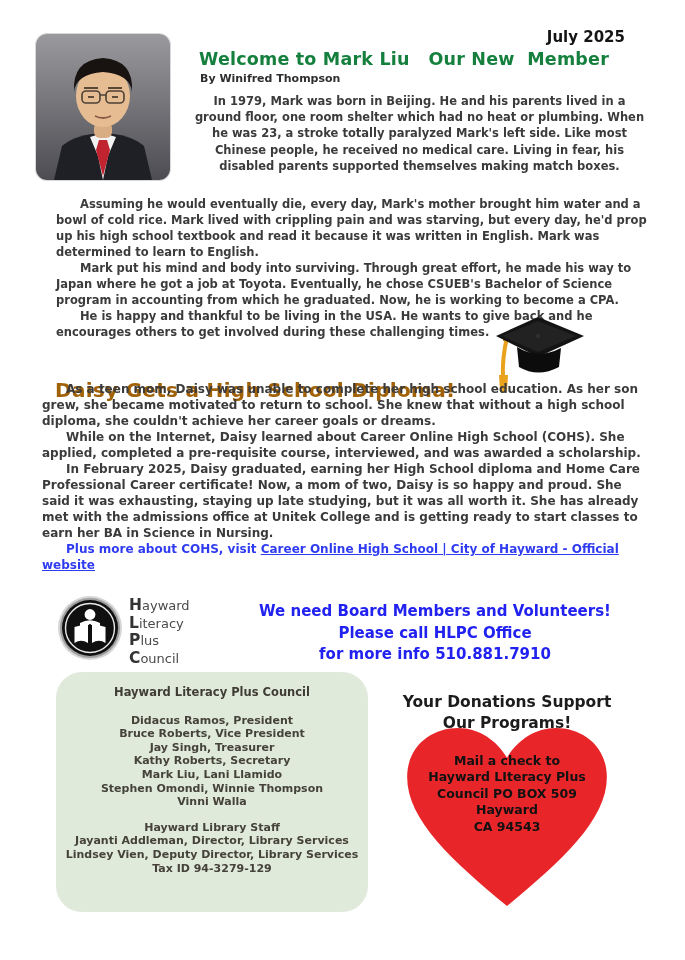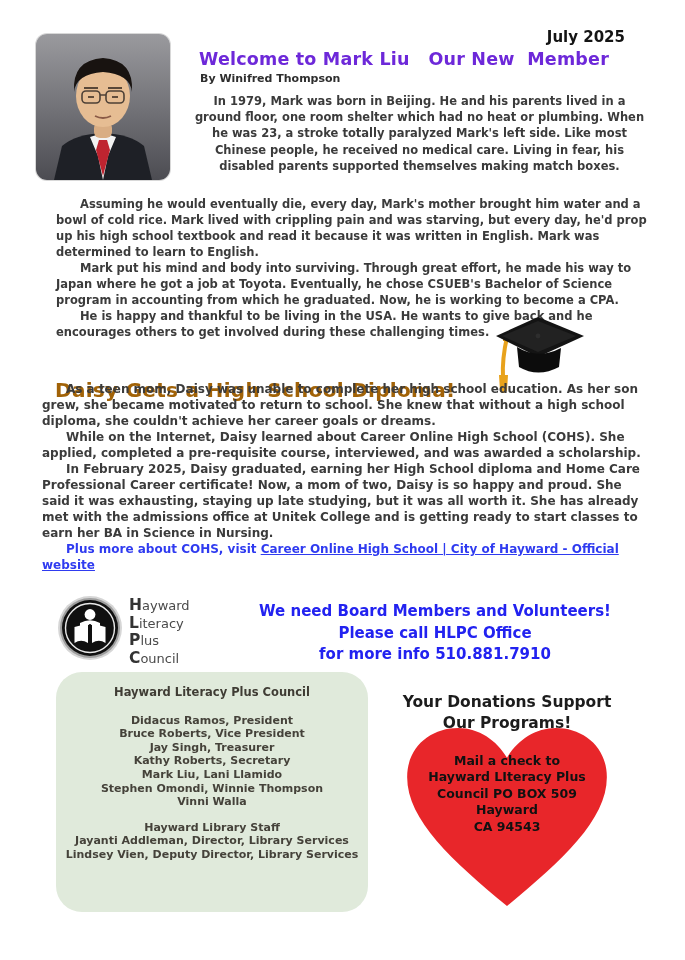--- a/index.html
+++ b/index.html
@@ -3,21 +3,21 @@
 <meta charset="utf-8">
 <style>
   html,body{margin:0;padding:0;background:#ffffff;}
   .page{
     position:relative;width:685px;height:960px;background:#fff;overflow:hidden;
     font-family:"DejaVu Sans",sans-serif;color:#3b3b3b;
   }
   
   .date{position:absolute;top:28px;right:60px;font-size:15px;font-weight:700;color:#141414;}
   .photo{position:absolute;left:36px;top:34px;width:134px;height:146px;border-radius:11px;overflow:hidden;box-shadow:0 0 0 1px #d8d8d8;}
-  .headline{position:absolute;left:199px;top:49px;font-size:17.5px;font-weight:700;color:#6d28d9;white-space:pre;letter-spacing:.2px;}
+  .headline{position:absolute;left:199px;top:49px;font-size:17.5px;font-weight:700;color:#15803d;white-space:pre;letter-spacing:.2px;}
   .byline{position:absolute;left:200px;top:72px;font-size:11px;font-weight:700;color:#2e2e2e;}
   .intro{position:absolute;left:192px;top:93px;width:455px;font-size:11.5px;line-height:16.2px;font-weight:700;text-align:center;color:#3b3b3b;}
   
   .bodycol{position:absolute;left:56px;top:196px;width:604px;font-size:11.5px;line-height:16px;font-weight:700;color:#3b3b3b;}
   .bodycol p{margin:0;text-indent:24px;}
   .daisycol{position:absolute;left:42px;top:381px;width:604px;font-size:12px;line-height:16px;font-weight:700;color:#3b3b3b;}
   .daisycol p{margin:0;text-indent:24px;}
   .daisy-title{position:absolute;left:55px;top:340px;font-size:20px;font-weight:700;color:#a16207;letter-spacing:.3px;margin-top:38px;}
   .gradcap{position:absolute;left:488px;top:315px;width:100px;height:80px;}
   .linkline{color:#2f3bf0;}
@@ -144,20 +144,21 @@
     <div>Bruce Roberts, Vice President</div>
     <div>Jay Singh, Treasurer</div>
     <div>Kathy Roberts, Secretary</div>
     <div>Mark Liu, Lani Llamido</div>
     <div>Stephen Omondi, Winnie Thompson</div>
     <div>Vinni Walla</div>
     <div class="gap"></div>
     <div>Hayward Library Staff</div>
     <div>Jayanti Addleman, Director, Library Services</div>
     <div>Lindsey Vien, Deputy Director, Library Services</div>
+    <div>Tax ID 94-3279-129</div>
   </div>
 
   <div class="don-title">
     <div>Your Donations Support</div>
     <div>Our Programs!</div>
   </div>
 
   <div class="heart-wrap">
     <svg class="heart-svg" viewBox="0 0 100 88" preserveAspectRatio="none">
       <path d="M50 88 C24 66 2 46 2 25 C2 10 13.5 1 26.5 1 C36.5 1 45 7 50 15.5 C55 7 63.5 1 73.5 1 C86.5 1 98 10 98 25 C98 46 76 66 50 88 Z" fill="#e8262a"></path>

